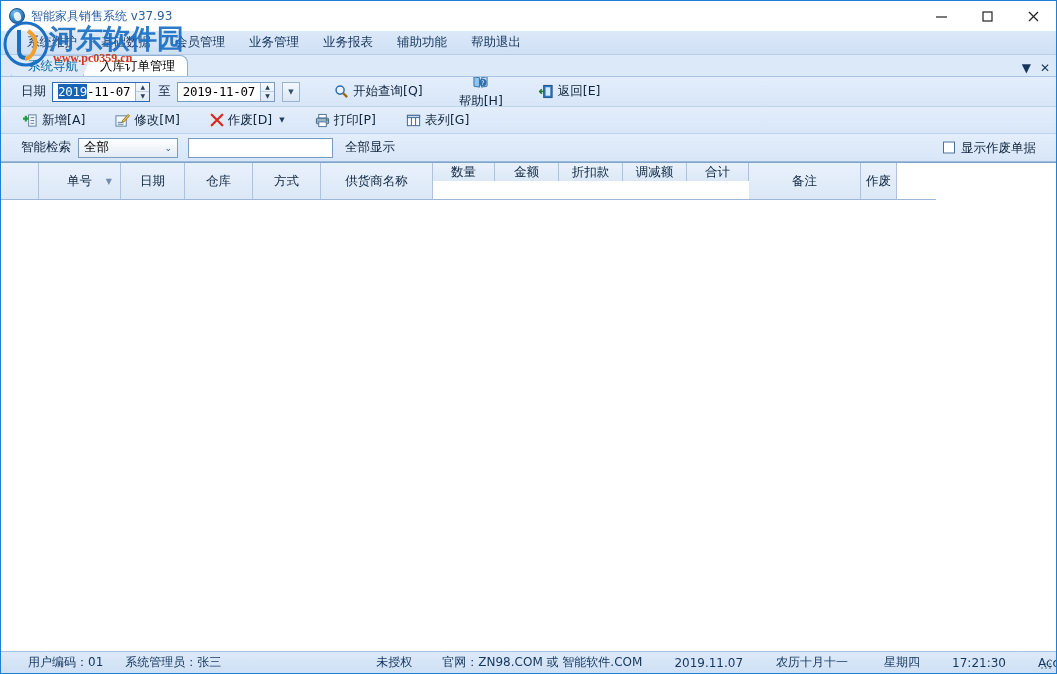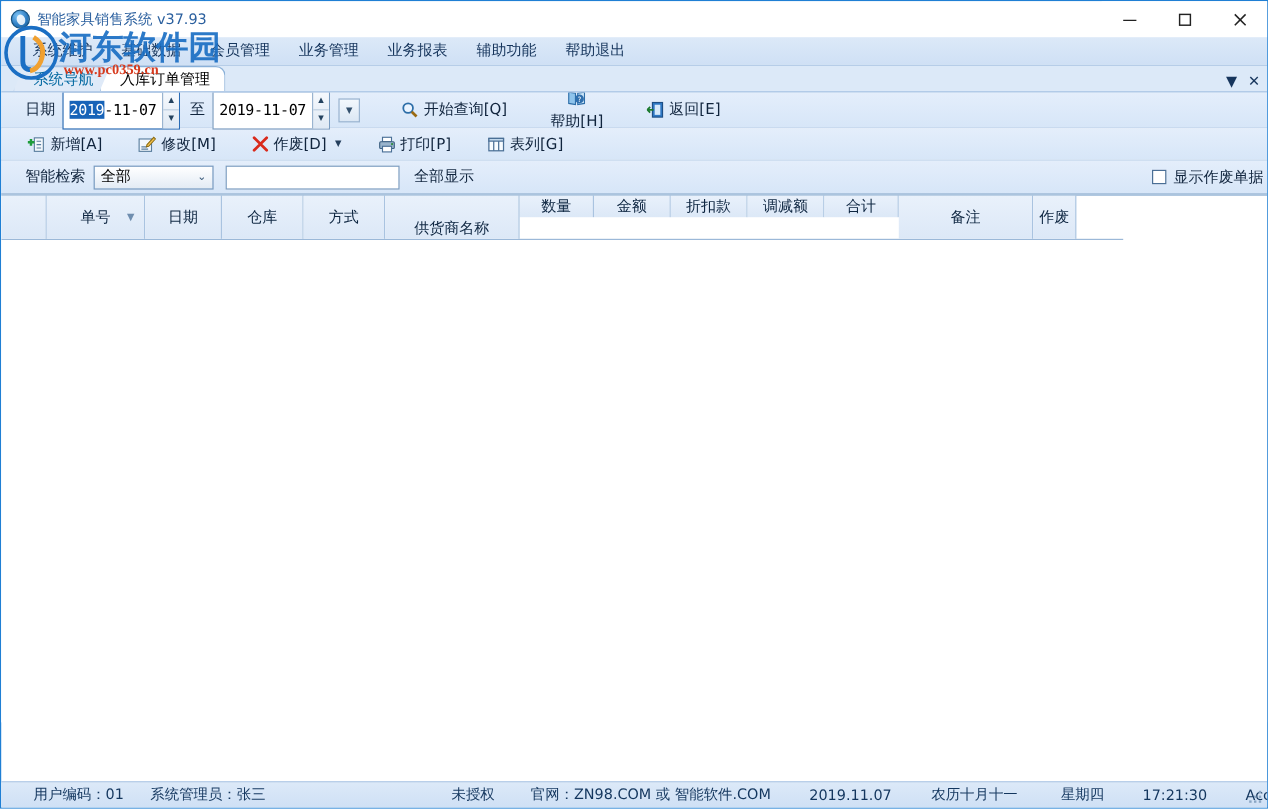--- a/index.html
+++ b/index.html
@@ -168,21 +168,21 @@
   }
   .row-date {
     height: 30px;
     display: flex; align-items: center;
     padding-left: 20px;
     border-bottom: 1px solid #bdd3ec;
   }
   .lbl { color: #10243d; font-size: 12.5px; white-space: nowrap; }
   .date-box {
     display: flex; align-items: stretch;
-    height: 32px;
+    height: 20px;
     background: #ffffff;
     border: 1px solid #7a9cc0;
     margin-left: 6px;
   }
   .date-box.focused { border: 1px solid #2b6cb5; }
   .date-val {
     padding: 0 5px;
     display: flex; align-items: center;
     font-size: 12.5px;
     color: #000;
@@ -252,21 +252,21 @@
     font-size: 9px; color: #3a5a7a;
   }
   .text-input {
     width: 145px; height: 20px;
     margin-left: 10px;
     border: 1px solid #7a9cc0;
     background: #ffffff;
   }
   .all-show { margin-left: 12px; color: #10243d; font-size: 12.5px; }
   .chk-wrap {
-    position: absolute; right: 3px; top: 50%;
+    position: absolute; right: 20px; top: 50%;
     transform: translateY(-50%);
     display: flex; align-items: center; gap: 6px;
     color: #10243d; font-size: 12.5px;
   }
   .chk {
     width: 12px; height: 12px;
     border: 1px solid #4a6f96;
     background: #ffffff;
   }
 
@@ -539,21 +539,21 @@
       </div>
 
       <div class="hcell" style="width:68px;">
         <span>仓库</span>
       </div>
 
       <div class="hcell" style="width:68px;">
         <span>方式</span>
       </div>
 
-      <div class="hcell" style="width:112px;align-items:flex-end;">
+      <div class="hcell" style="width:112px;">
         <span>供货商名称</span>
       </div>
 
       <div class="hgroup">
         <div class="hgroup-subs">
           <div class="hsub" style="width:62px;">
             <span>数量</span>
           </div>
           <div class="hsub" style="width:64px;">
             <span>金额</span>

